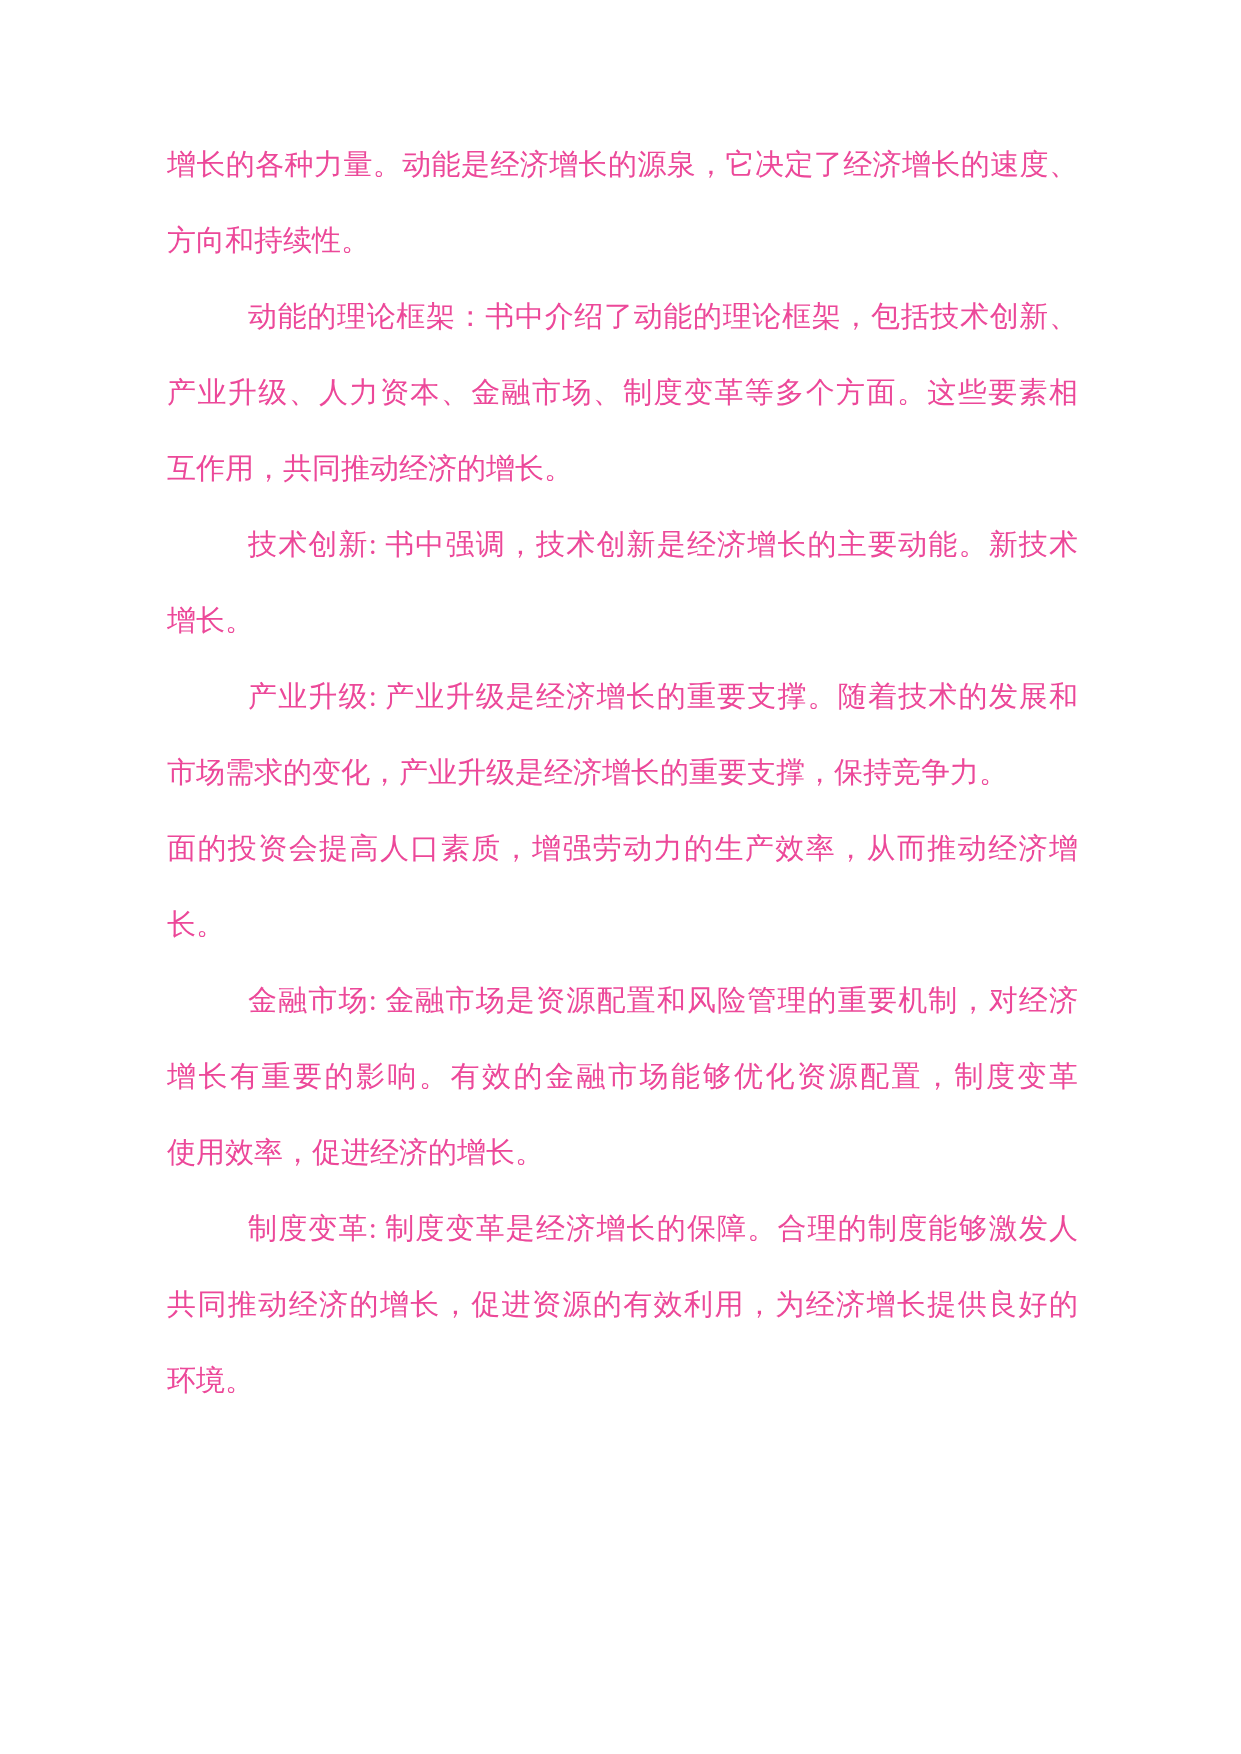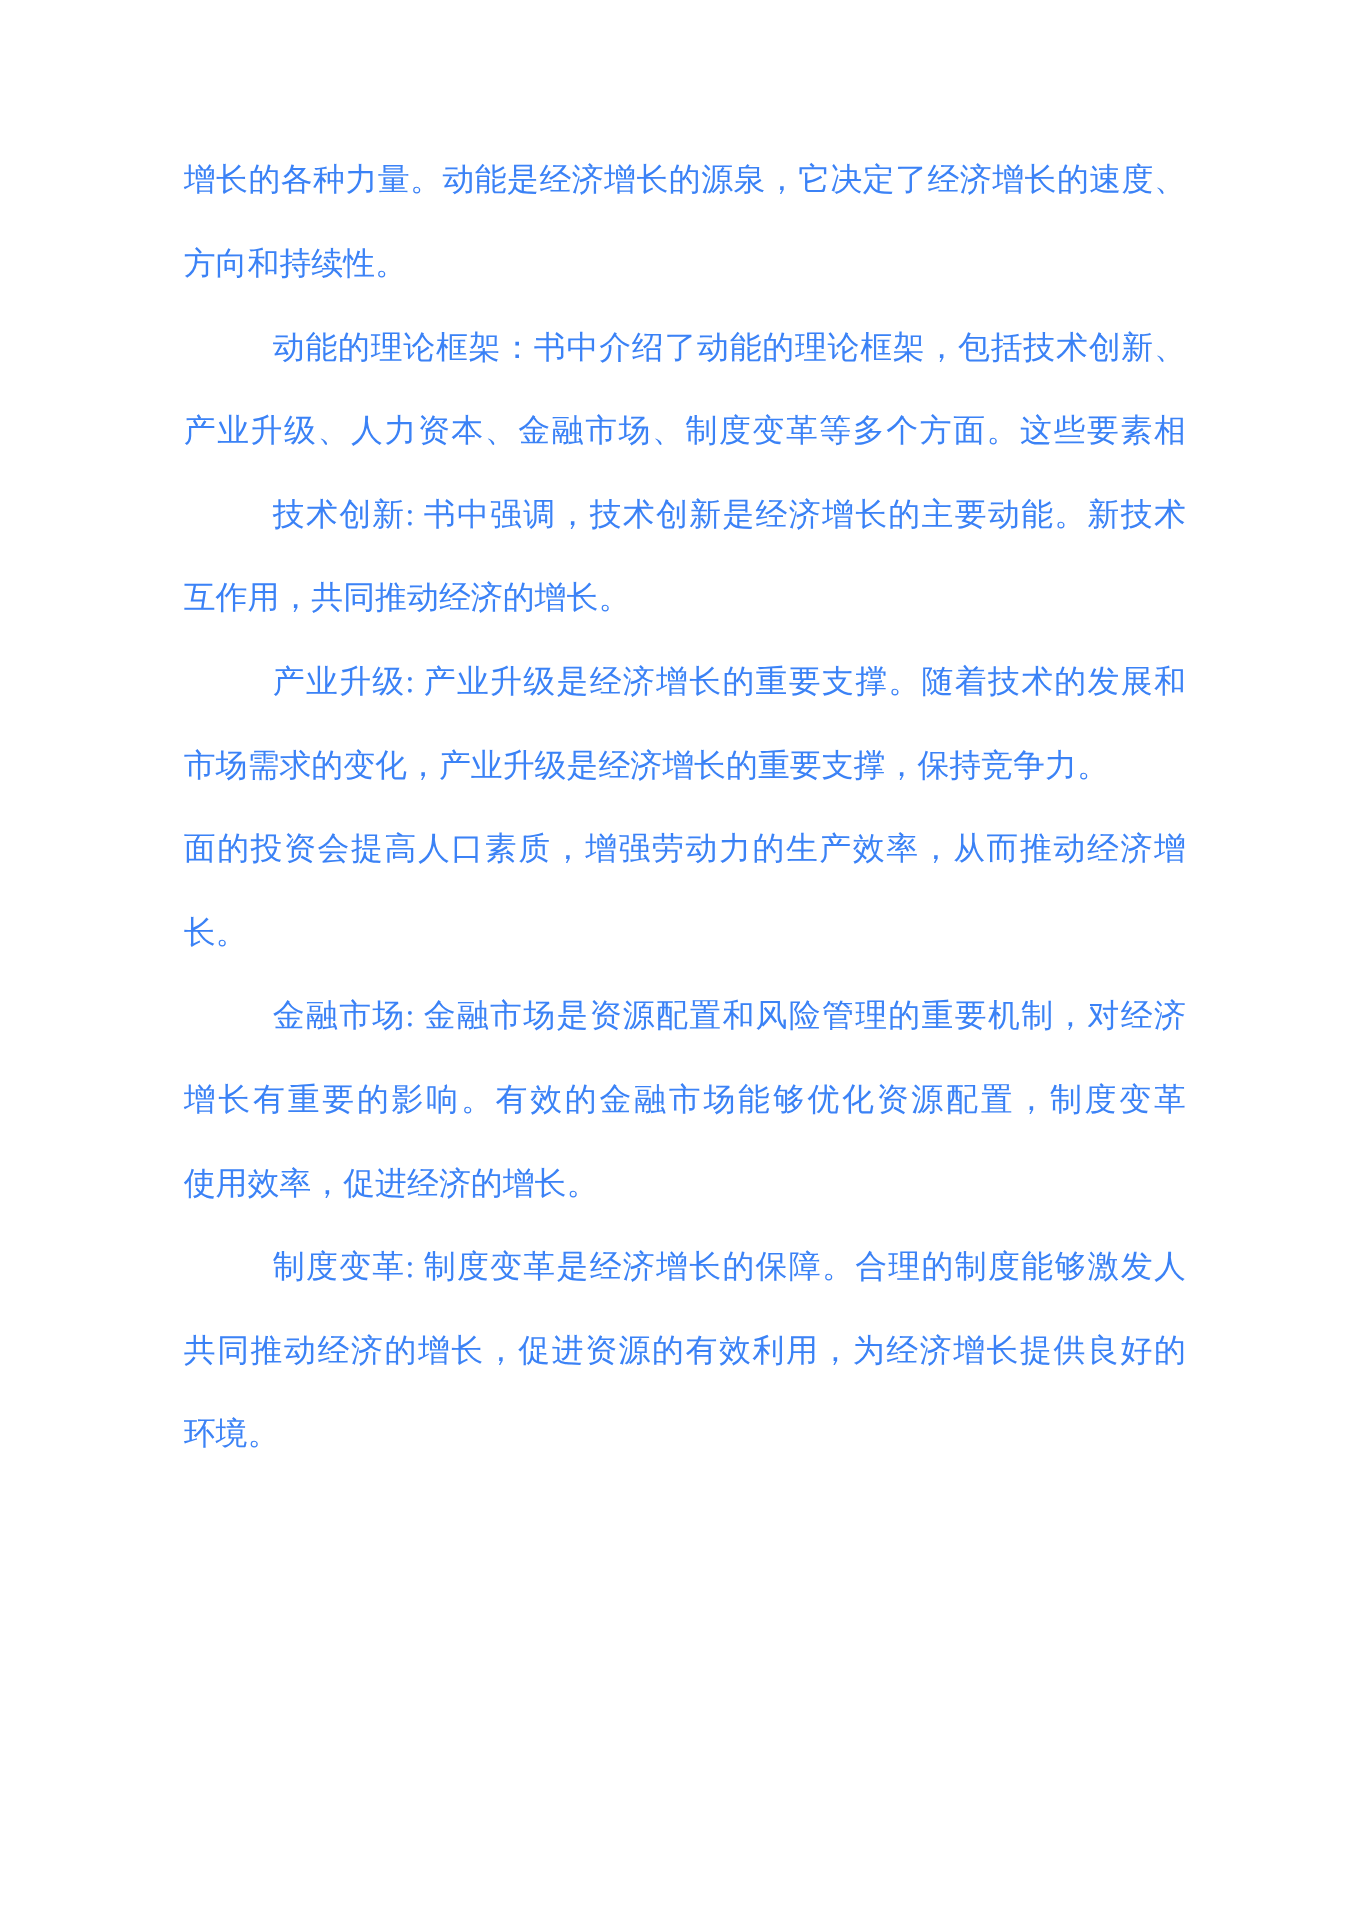--- a/index.html
+++ b/index.html
@@ -18,21 +18,21 @@
   .textblock {
     position: absolute;
     left: 167px;
     top: 126px;
     width: 911px;
   }
   .line {
     height: 76px;
     line-height: 76px;
     font-size: 29px;
-    color: #3b82f6;
+    color: #ec4899;
     text-align: justify;
     text-align-last: justify;
     overflow: hidden;
   }
   .line.indent {
     padding-left: 81px;
   }
   .line.para-end {
     text-align: center;
     text-align-last: left;
@@ -40,22 +40,23 @@
 </style>
 </head>
 <body>
 
 <div class="page">
   <div class="textblock">
     <div class="line">增长的各种力量。动能是经济增长的源泉，它决定了经济增长的速度、</div>
     <div class="line para-end">方向和持续性。</div>
     <div class="line indent">动能的理论框架：书中介绍了动能的理论框架，包括技术创新、</div>
     <div class="line">产业升级、人力资本、金融市场、制度变革等多个方面。这些要素相</div>
+    <div class="line para-end">互作用，共同推动经济的增长。</div>
     <div class="line indent">技术创新: 书中强调，技术创新是经济增长的主要动能。新技术</div>
-    <div class="line para-end">互作用，共同推动经济的增长。</div>
+    <div class="line para-end">增长。</div>
     <div class="line indent">产业升级: 产业升级是经济增长的重要支撑。随着技术的发展和</div>
     <div class="line para-end">市场需求的变化，产业升级是经济增长的重要支撑，保持竞争力。</div>
     <div class="line">面的投资会提高人口素质，增强劳动力的生产效率，从而推动经济增</div>
     <div class="line para-end">长。</div>
     <div class="line indent">金融市场: 金融市场是资源配置和风险管理的重要机制，对经济</div>
     <div class="line">增长有重要的影响。有效的金融市场能够优化资源配置，制度变革</div>
     <div class="line para-end">使用效率，促进经济的增长。</div>
     <div class="line indent">制度变革: 制度变革是经济增长的保障。合理的制度能够激发人</div>
     <div class="line">共同推动经济的增长，促进资源的有效利用，为经济增长提供良好的</div>
     <div class="line para-end">环境。</div>

